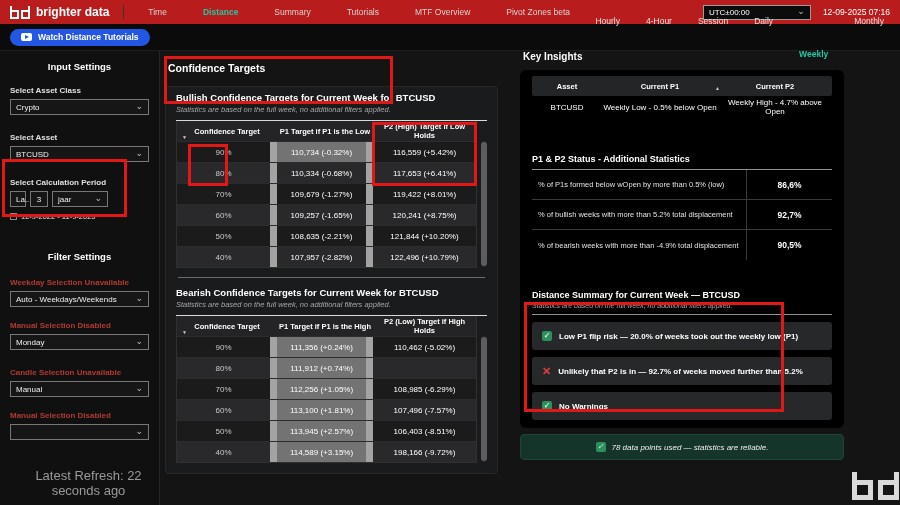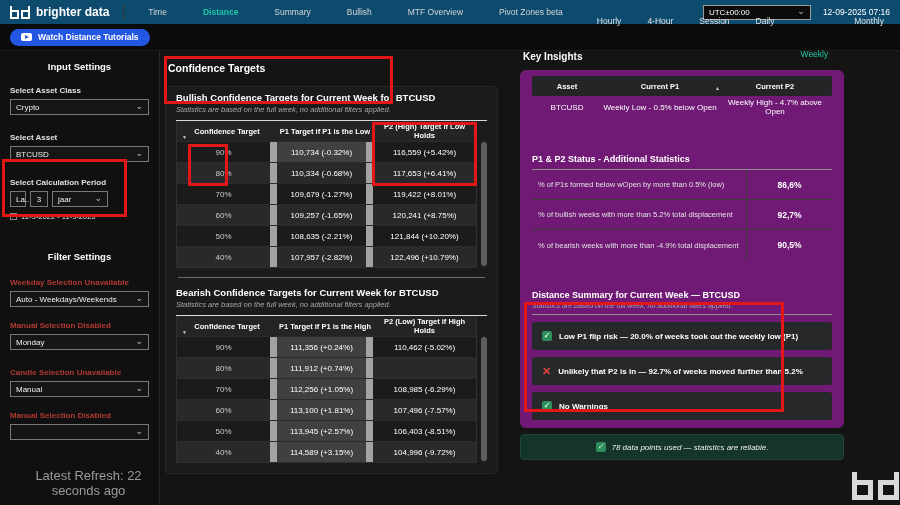--- a/index.html
+++ b/index.html
@@ -1,21 +1,21 @@
 <!DOCTYPE html>
 <html><head>
 <meta charset="utf-8">
 <style>
   * { margin:0; padding:0; box-sizing:border-box; }
   html,body { background:#000; }
   #app { position:relative; width:900px; height:505px; background:#141415; overflow:hidden;
          font-family:"Liberation Sans", sans-serif; color:#e8e8e8; }
 
   
-  .topbar { position:absolute; left:0; top:0; width:900px; height:24px; background:#0c4a6e;
+  .topbar { position:absolute; left:0; top:0; width:900px; height:24px; background:#b91c1c;
             display:flex; align-items:center; padding:0 10px; }
   .brand { display:flex; align-items:center; gap:6px; font-weight:bold; font-size:12px; color:#fff; }
   .bd-mini { display:flex; gap:2px; align-items:flex-end; height:13px; }
   .glyph-s { position:relative; width:9px; height:13px; }
   .glyph-s .bowl { position:absolute; left:0; bottom:0; width:9px; height:9px; border:2px solid #fff; }
   .glyph-s .stem { position:absolute; top:0; width:2px; height:13px; background:#fff; }
   .glyph-s.gb .stem { left:0; } .glyph-s.gd .stem { right:0; }
   .top-divider { width:1px; height:14px; background:#333; margin-left:14px; }
   .nav { display:flex; gap:36px; margin-left:24px; font-size:8.5px; color:#d6d6d6; }
   .nav .nav-item { cursor:pointer; }
@@ -29,21 +29,21 @@
   .secondbar { position:absolute; left:0; top:24px; width:900px; height:27px; background:#0b0b0c;
                border-bottom:1px solid #1e1e1e; display:flex; align-items:center; padding:0 10px; }
   .watch-btn { height:17px; background:#2456e4; border:none; border-radius:9px; color:#fff;
                font-size:8.5px; font-weight:bold; display:flex; align-items:center; gap:6px;
                padding:0 11px; font-family:inherit; cursor:pointer; }
   .play-ic { position:relative; width:11px; height:8px; background:#fff; border-radius:2px; display:inline-block; }
   .play-ic::after { content:""; position:absolute; left:4px; top:2px; border-left:4px solid #2456e4;
                     border-top:2px solid transparent; border-bottom:2px solid transparent; }
   .timeframes { margin-left:auto; display:flex; gap:26px; font-size:8.5px; color:#e2e2e2; padding-right:6px; }
   .timeframes .tf { cursor:pointer; }
-  .timeframes .active { color:#1fc8a5; font-weight:normal;margin-top:33px; }
+  .timeframes .active { color:#1fc8a5; font-weight:bold;margin-top:33px; }
 
   
   .sidebar { position:absolute; left:0; top:51px; width:160px; height:454px; background:#101011;
              border-right:1px solid #262626; padding:0 10px; }
   .side-title { text-align:center; font-weight:bold; font-size:9.5px; color:#fff; }
   .f-label { font-size:8px; font-weight:bold; color:#e0e0e0; }
   .f-label.warn { color:#b23a32; }
   .sel { height:16px; border:1px solid #787878; background:#161616; display:flex; align-items:center;
          justify-content:space-between; padding:0 5px; font-size:8px; color:#f0f0f0; cursor:pointer; }
   .chev { color:#c0c0c0; font-size:9px; line-height:6px; margin-top:-3px; }
@@ -67,29 +67,29 @@
   .thead { display:flex; background:#242426; height:20px; align-items:center; }
   .hcell { font-size:7.5px; font-weight:bold; color:#fff; text-align:center; position:relative; }
   .sort-caret { position:absolute; left:5px; top:7px; font-size:5px; color:#cfcfcf; }
   .c0 { width:100px; } .c1 { width:96px; } .c2 { flex:1; }
   .trow { display:flex; height:21px; border-top:1px solid #2c2c2c; cursor:pointer; }
   .trow:nth-child(odd) { background:#1b1b1c; }
   .trow:nth-child(even) { background:#29292b; }
   .tcell { font-size:8px; color:#fff; display:flex; align-items:center; justify-content:center; }
   .tcell.c0 { color:#c9c9c9; }
   .tcell.c0, .tcell.c1 { border-right:7px solid #a3a3a3; }
-  .tcell.hl { background:#404040; color:#fff;text-align:center; }
+  .tcell.hl { background:#737373; color:#fff;text-align:center; }
   .vsb { position:absolute; right:0; top:20px; bottom:1px; width:6px; background:#262627; border-radius:3px; }
   .vsb .thumb { position:absolute; left:0; right:0; top:1px; bottom:1px; background:#5d5d5f; border-radius:3px; cursor:pointer; }
   .hrline { height:1px; background:#6d6d6d; margin:9px 2px; }
 
   
   .rightcol { position:absolute; left:510px; top:35px; width:390px; height:454px; }
   .ki-title { font-size:10px; font-weight:bold; margin:16px 0 0 13px; color:#fff; }
-  .ki-card { margin:8px 0 0 10px; width:324px; background:#701a75; border-radius:6px; padding:6px 12px 8px; }
+  .ki-card { margin:8px 0 0 10px; width:324px; background:#000000; border-radius:6px; padding:6px 12px 8px; }
   .ki-table { }
   .ki-thead { display:flex; background:#242527; height:20px; align-items:center; border-radius:2px; }
   .ki-hcell { font-size:7.5px; font-weight:bold; color:#fff; text-align:center; position:relative; }
   .k0 { width:70px; } .k1 { width:116px; } .k2 { flex:1; }
   .ki-sort { position:absolute; right:-2px; bottom:0px; font-size:5px; color:#cfcfcf; }
   .ki-row { display:flex; height:22px; align-items:center; cursor:pointer; }
   .ki-cell { font-size:8px; color:#fff; text-align:center; }
   .stats-title { font-size:9px; font-weight:bold; color:#fff; margin-top:36px; padding-bottom:5px;
                  border-bottom:1px solid #8f8f8f; }
   .stat-row { display:flex; align-items:center; height:30px; border-bottom:1px solid #3a3a3a; }
@@ -136,21 +136,21 @@
             <span class="bowl"></span>
           </span>
       </span>
       <span>brighter data</span>
     </div>
     <div class="top-divider"></div>
     <div class="nav">
       <span class="nav-item">Time</span>
       <span class="nav-item active">Distance</span>
       <span class="nav-item">Summary</span>
-      <span class="nav-item">Bullish</span>
+      <span class="nav-item">Tutorials</span>
       <span class="nav-item">MTF Overview</span>
       <span class="nav-item">Pivot Zones beta</span>
     </div>
     <div class="top-right">
       <div class="tz-select">
         <span>UTC±00:00</span>
         <span class="chev">⌄</span>
       </div>
       <span class="datetime">12-09-2025 07:16</span>
     </div>
@@ -323,21 +323,21 @@
                 <div class="tcell c2">107,496 (-7.57%)</div>
               </div>
               <div class="trow">
                 <div class="tcell c0">50%</div>
                 <div class="tcell c1 hl">113,945 (+2.57%)</div>
                 <div class="tcell c2">106,403 (-8.51%)</div>
               </div>
               <div class="trow">
                 <div class="tcell c0">40%</div>
                 <div class="tcell c1 hl">114,589 (+3.15%)</div>
-                <div class="tcell c2">104,996 (-9.72%)</div>
+                <div class="tcell c2">198,166 (-9.72%)</div>
               </div>
             </div>
         </div>
         <div class="vsb">
             <div class="thumb"></div>
           </div>
       </div>
 
     </div>
   </div>

